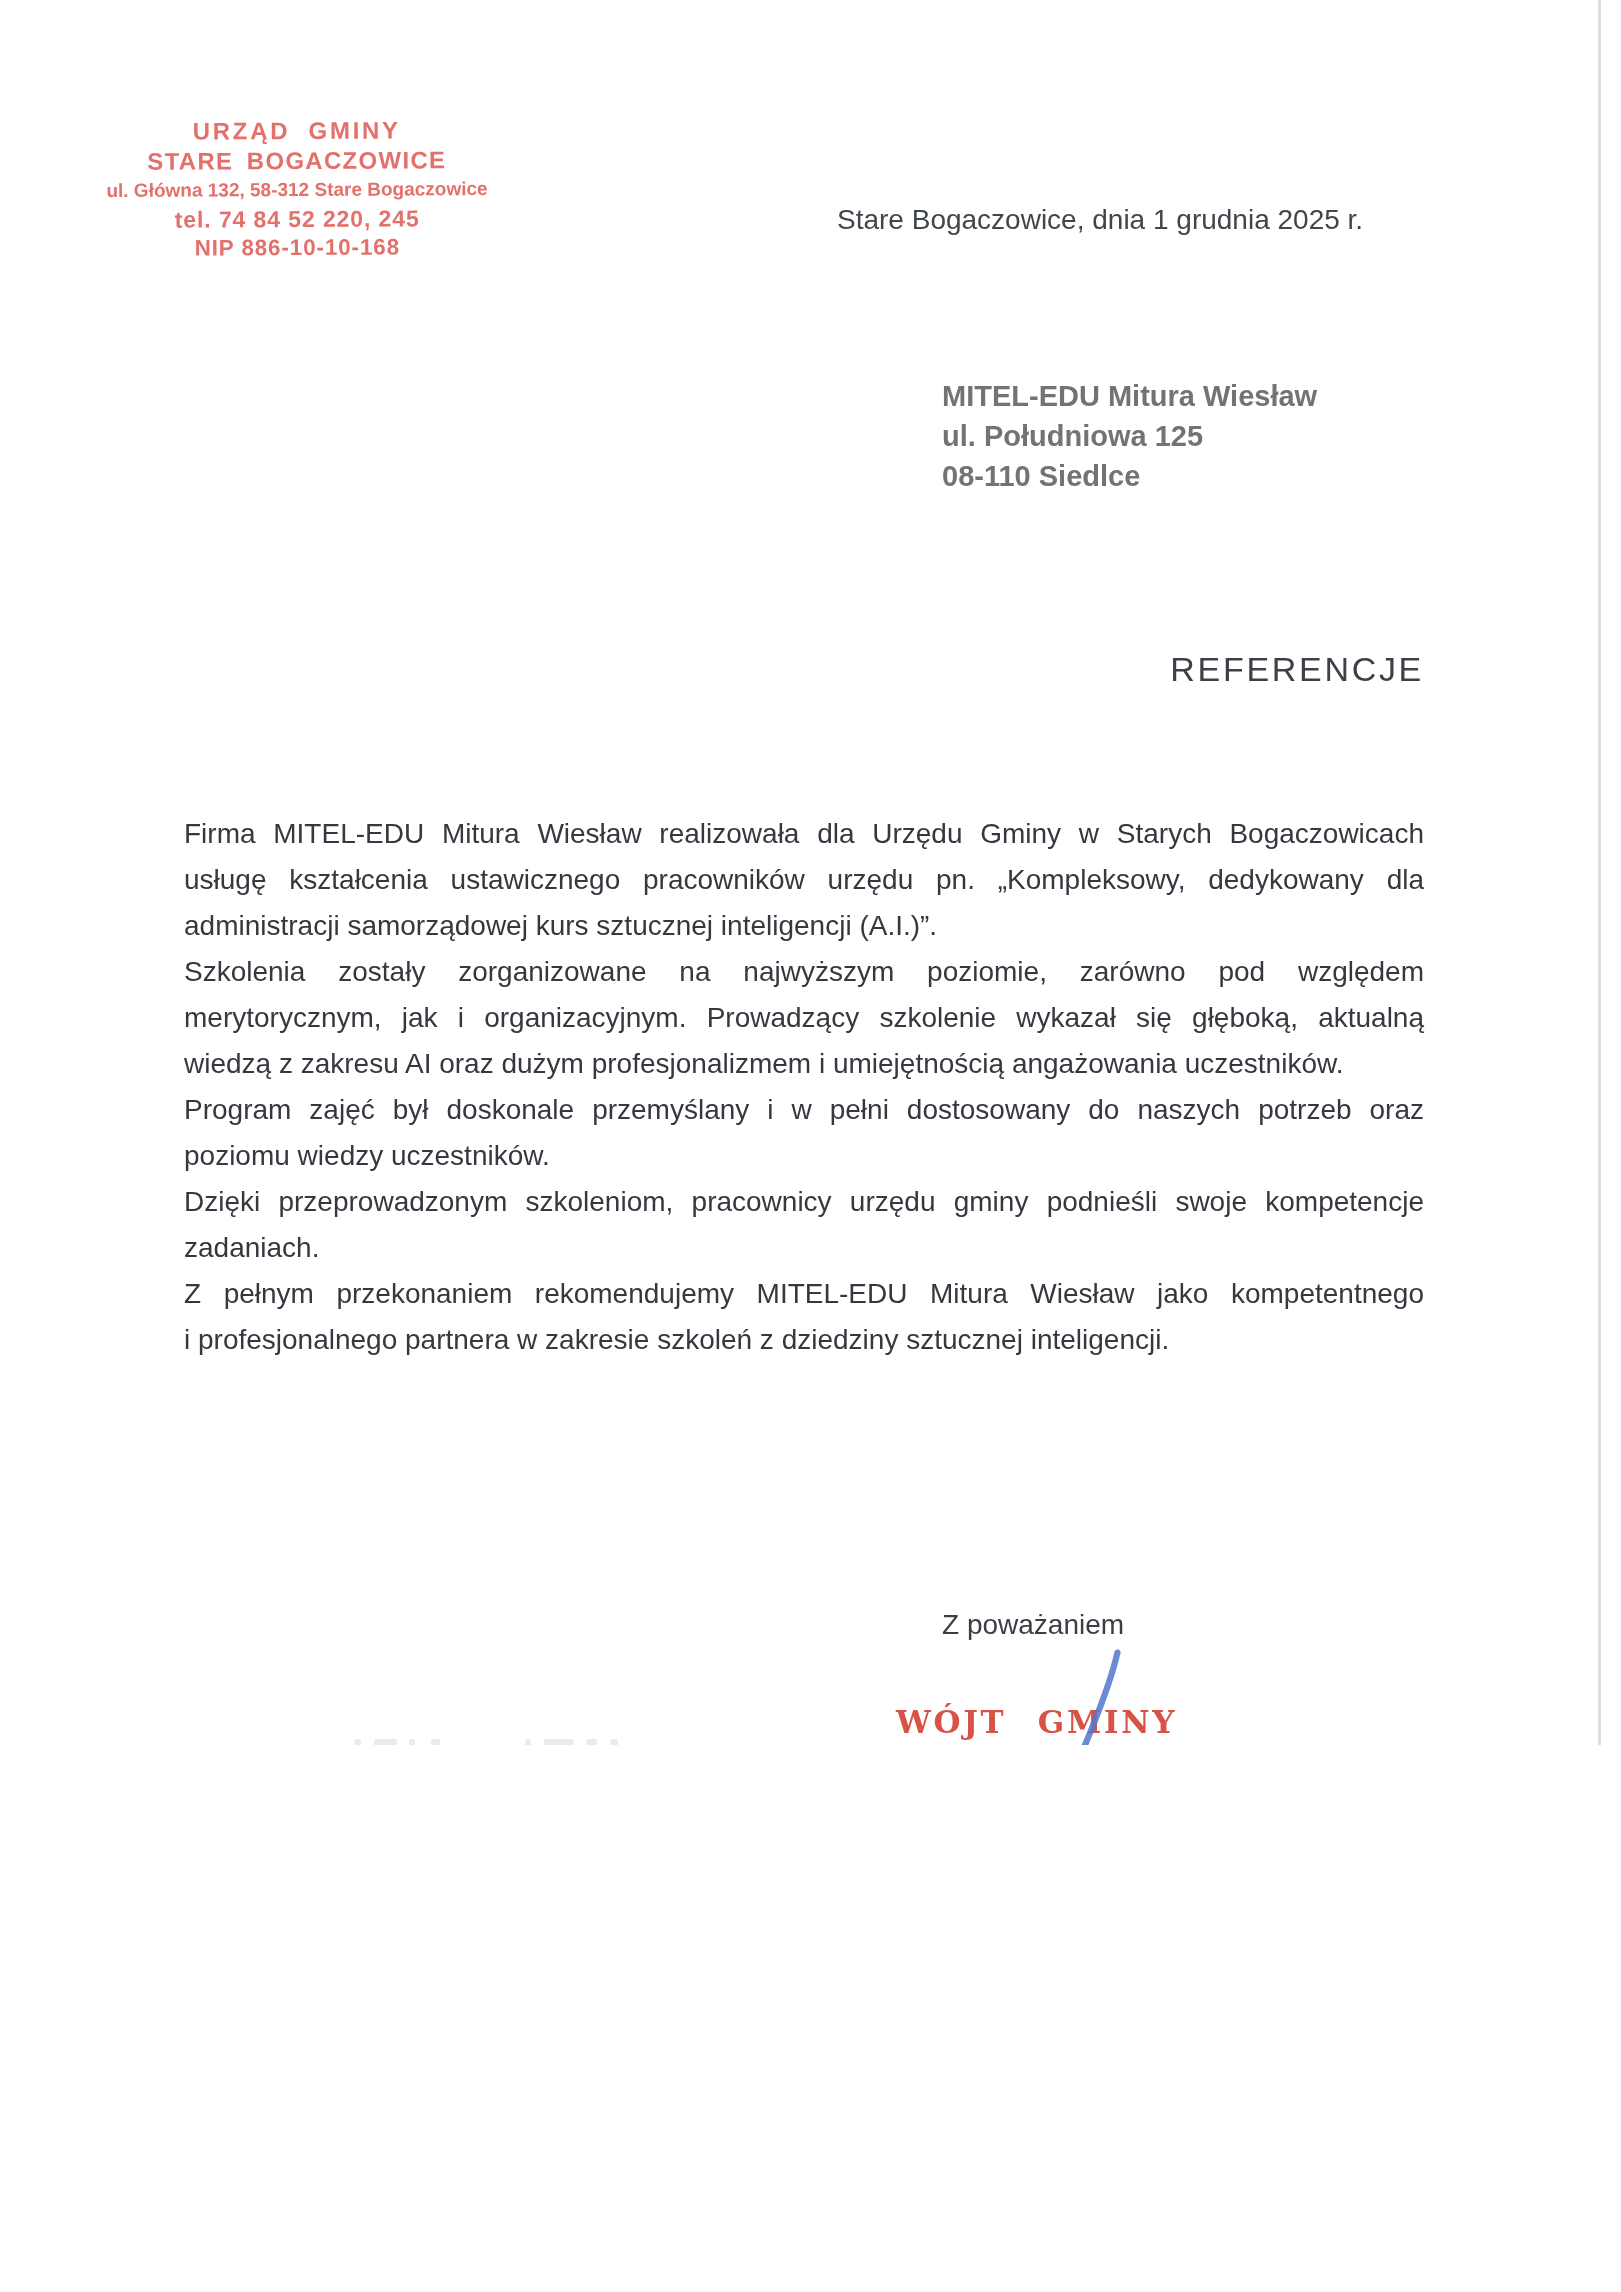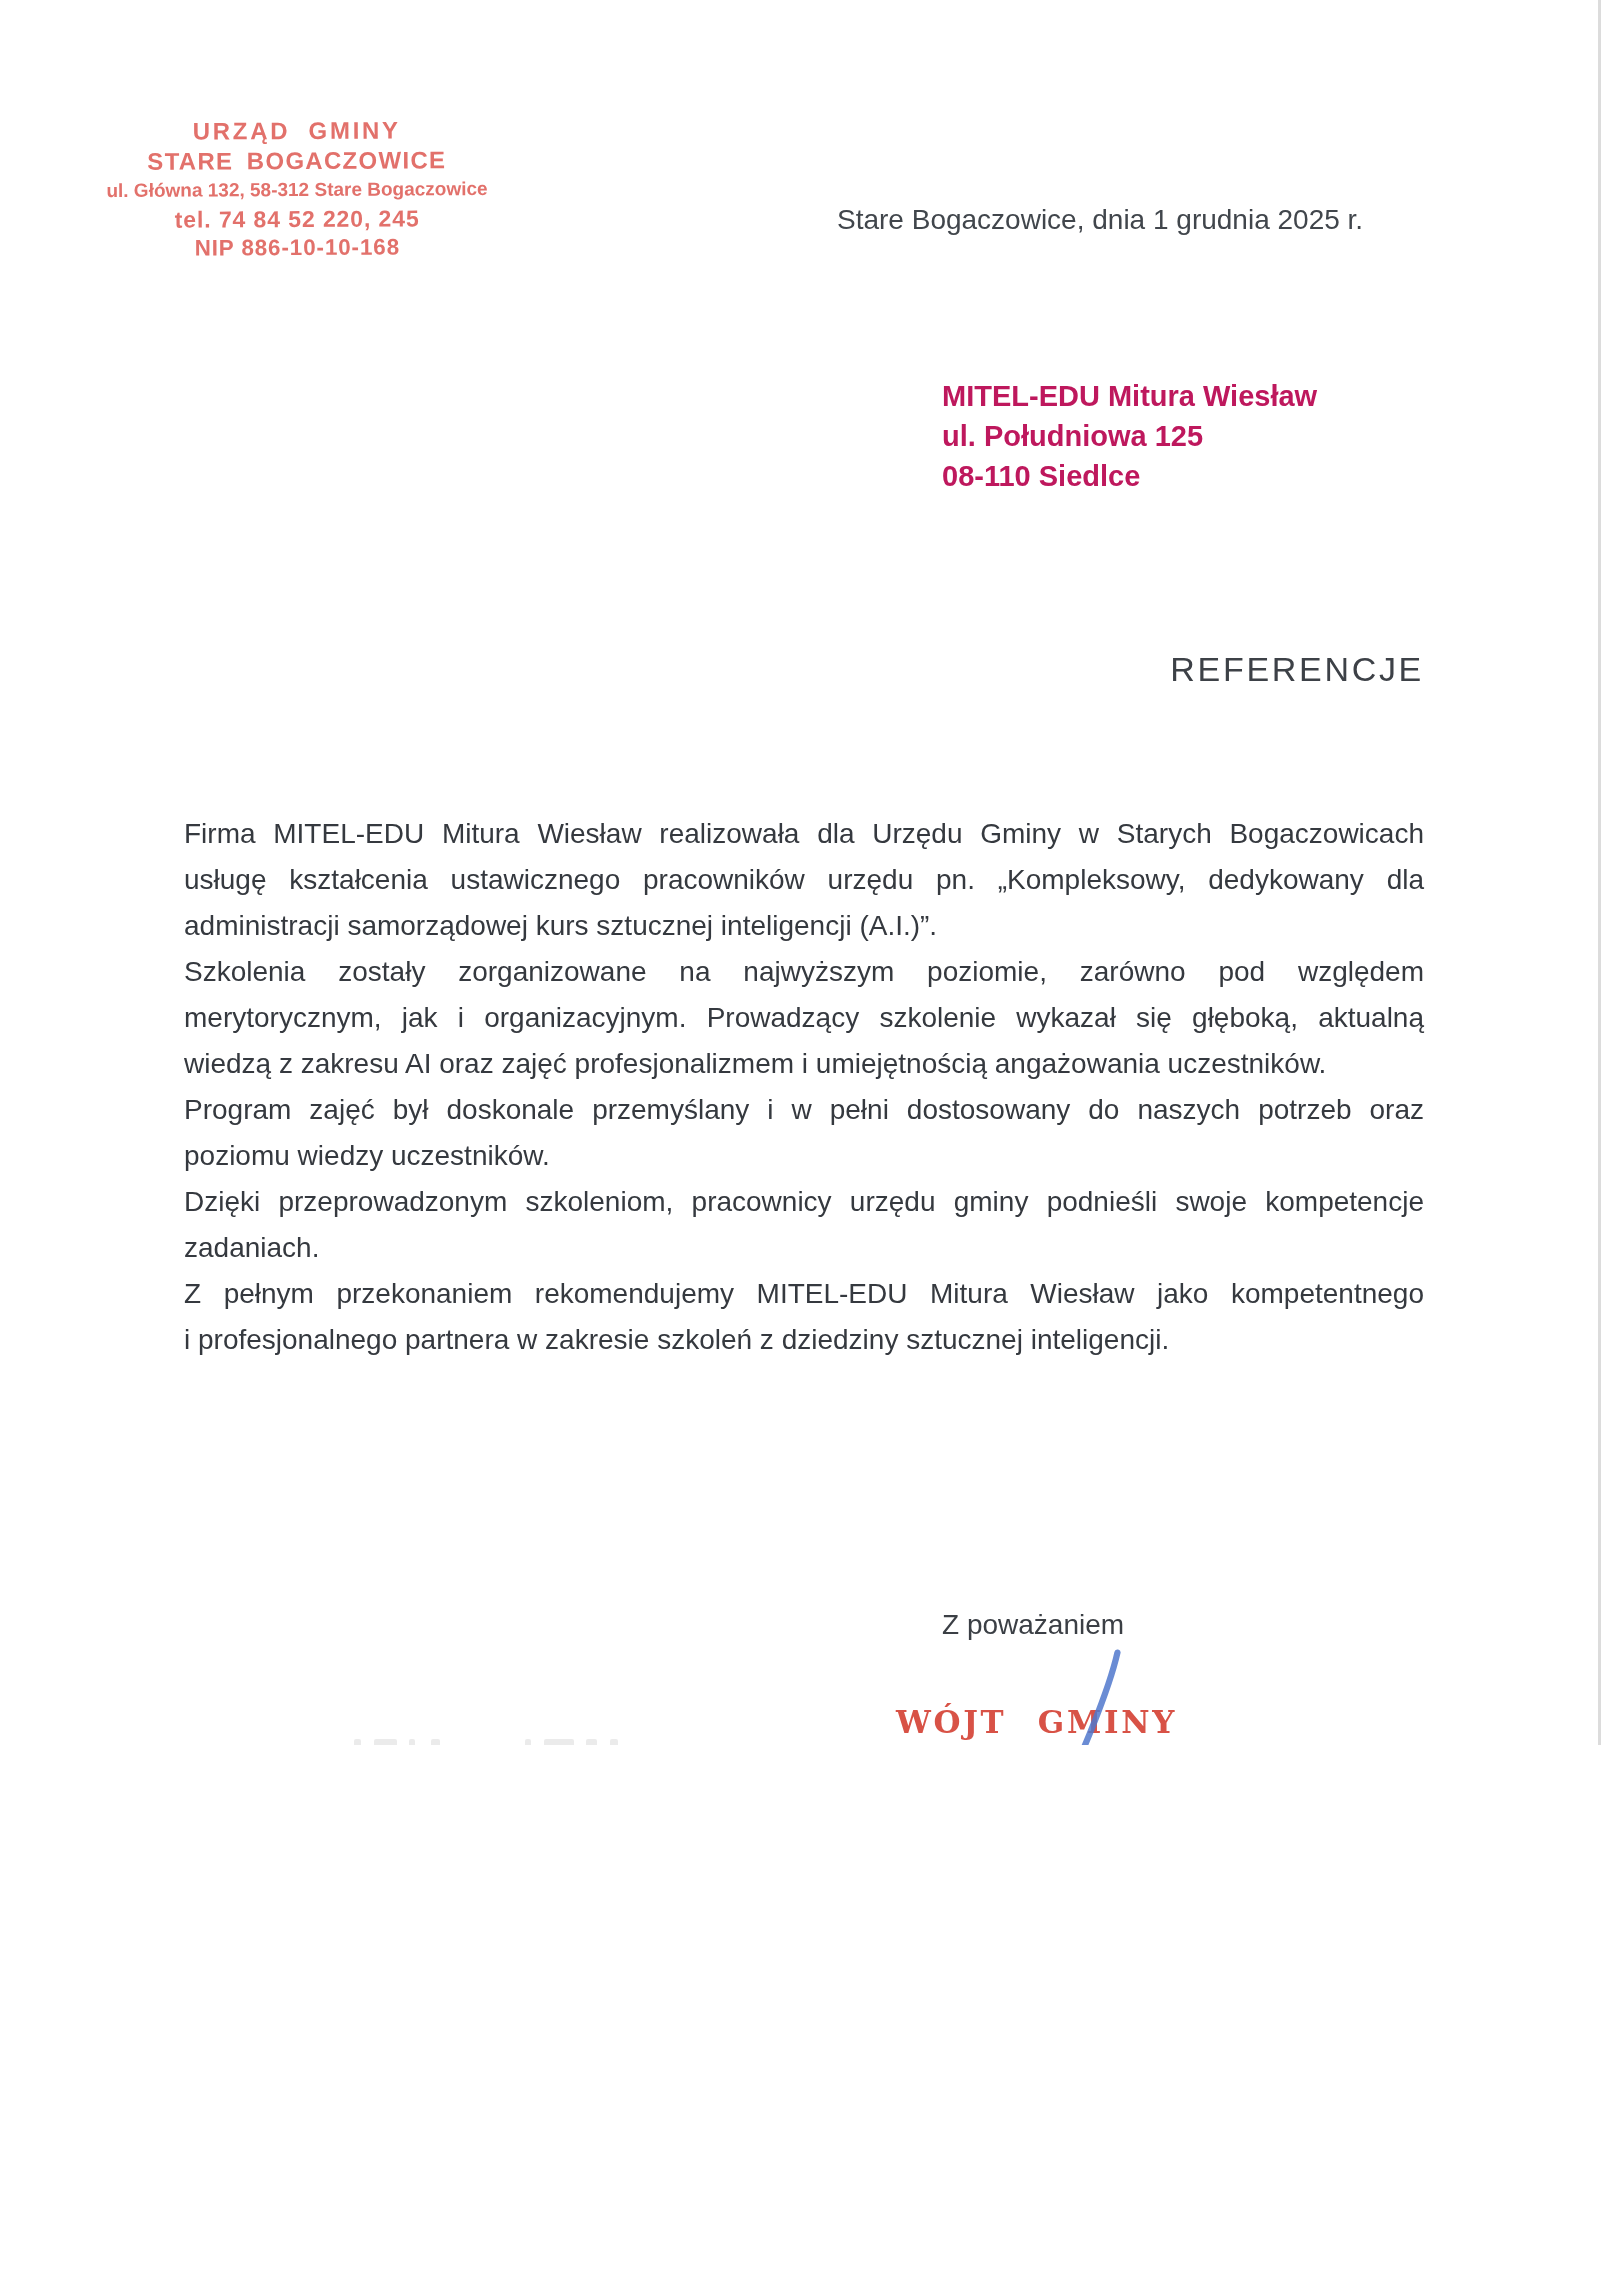--- a/index.html
+++ b/index.html
@@ -27,21 +27,21 @@
 
   
   .date-line{
     position:absolute;left:837px;top:204px;width:573px;
     font-size:28px;color:#41464c;white-space:nowrap;
   }
 
   
   .recipient{
     position:absolute;left:942px;top:376px;
-    font-weight:bold;font-size:29px;line-height:40px;color:#be185d;
+    font-weight:bold;font-size:29px;line-height:40px;color:#737373;
   }
 
   
   .letter-title{
     position:absolute;left:184px;top:650px;width:1240px;
     text-align:right;font-size:34px;letter-spacing:2.7px;color:#3d4147;
   }
 
   
   .body-text{
@@ -104,21 +104,21 @@
   </div>
 
   <div class="letter-title">REFERENCJE</div>
 
   <div class="body-text">
       <div class="body-line just"><span>Firma MITEL-EDU Mitura Wiesław realizowała dla Urzędu Gminy w Starych Bogaczowicach</span></div>
       <div class="body-line just"><span>usługę kształcenia ustawicznego pracowników urzędu pn. </span><span class="it">„Kompleksowy, dedykowany dla</span></div>
       <div class="body-line"><span class="it">administracji samorządowej kurs sztucznej inteligencji (A.I.)”.</span></div>
       <div class="body-line just"><span>Szkolenia zostały zorganizowane na najwyższym poziomie, zarówno pod względem</span></div>
       <div class="body-line just"><span>merytorycznym, jak i organizacyjnym. Prowadzący szkolenie wykazał się głęboką, aktualną</span></div>
-      <div class="body-line"><span>wiedzą z zakresu AI oraz zajęć profesjonalizmem i umiejętnością angażowania uczestników.</span></div>
+      <div class="body-line"><span>wiedzą z zakresu AI oraz dużym profesjonalizmem i umiejętnością angażowania uczestników.</span></div>
       <div class="body-line just"><span>Program zajęć był doskonale przemyślany i w pełni dostosowany do naszych potrzeb oraz</span></div>
       <div class="body-line"><span>poziomu wiedzy uczestników.</span></div>
       <div class="body-line just"><span>Dzięki przeprowadzonym szkoleniom, pracownicy urzędu gminy podnieśli swoje kompetencje</span></div>
       <div class="body-line"><span>zadaniach.</span></div>
       <div class="body-line just"><span>Z pełnym przekonaniem rekomendujemy MITEL-EDU Mitura Wiesław jako kompetentnego</span></div>
       <div class="body-line"><span>i profesjonalnego partnera w zakresie szkoleń z dziedziny sztucznej inteligencji.</span></div>
     </div>
 
   <div class="closing-line">Z poważaniem</div>
 

